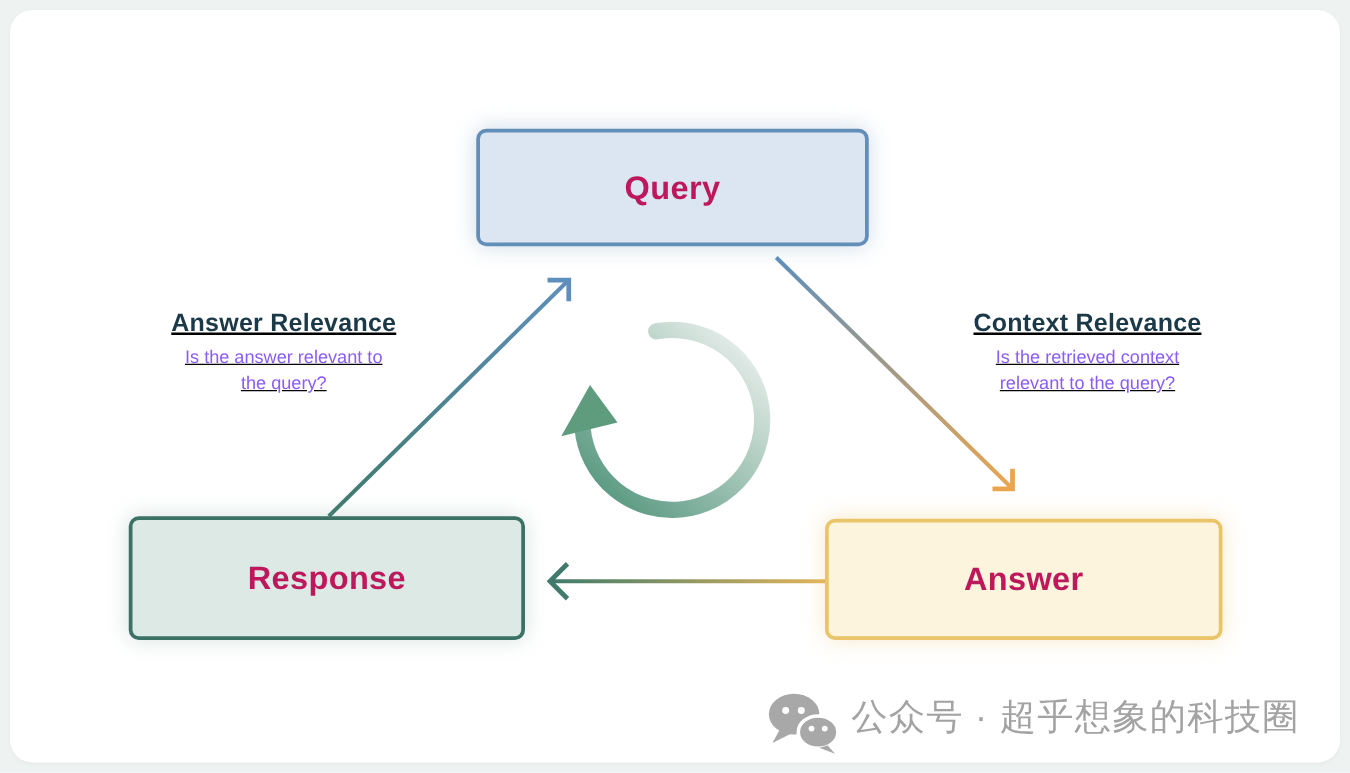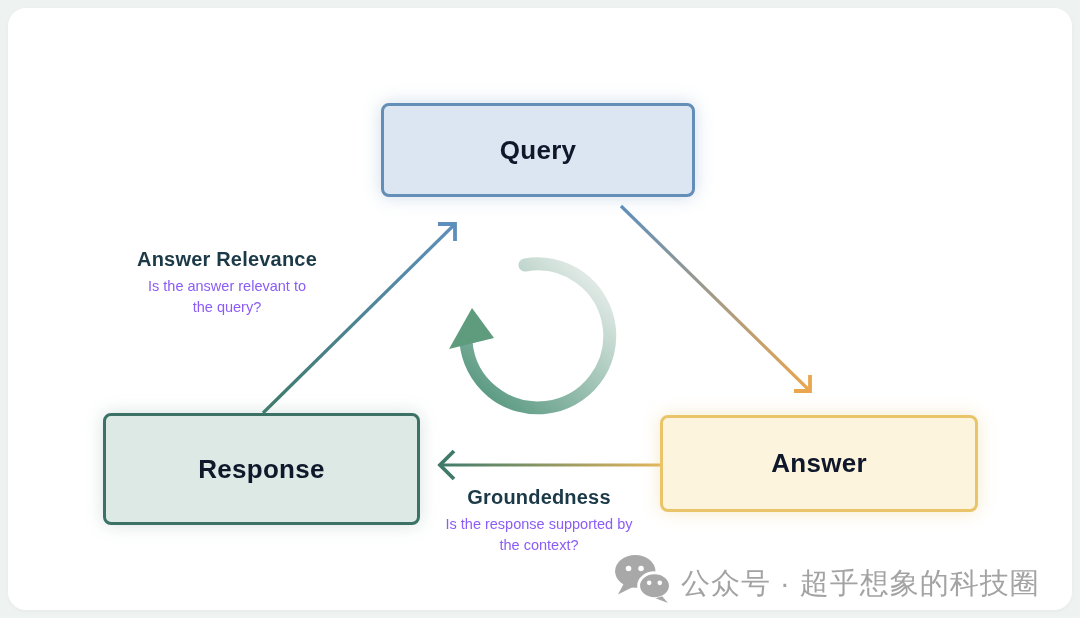--- a/index.html
+++ b/index.html
@@ -10,52 +10,52 @@
   .card {
     position: absolute; left: 8px; top: 8px; right: 8px; bottom: 8px;
     background: #ffffff; border-radius: 18px;
     box-shadow: 0 1px 4px rgba(0,0,0,0.04);
   }
 
   svg.overlay { position: absolute; left: 0; top: 0; width: 1080px; height: 618px; pointer-events: none; }
 
   .node {
     position: absolute; display: flex; align-items: center; justify-content: center;
-    font-weight: bold; font-size: 26px; color: #0f172a; letter-spacing: 0.3px;
+    font-weight: bold; font-size: 26px; color: #be185d; letter-spacing: 0.3px;
     border-style: solid; border-width: 3px; border-radius: 8px;
   }
   .node-query {
     left: 381px; top: 103px; width: 314px; height: 94px;
     background: #dbe6f2; border-color: #628eb8;
     box-shadow: 0 0 18px rgba(98,142,184,0.30);
   }
   .node-response {
-    left: 103px; top: 413px; width: 317px; height: 112px;
+    left: 103px; top: 413px; width: 317px; height: 99px;
     background: #dce9e5; border-color: #3b7265;
     box-shadow: 0 0 18px rgba(110,155,145,0.28);
   }
   .node-context {
     left: 660px; top: 415px; width: 318px; height: 97px;
     background: #fdf4dd; border-color: #e9c468;
     box-shadow: 0 0 18px rgba(233,196,104,0.35);
   }
 
-  .edge-label { position: absolute; text-align: center; }
+  .edge-label { position: absolute; text-align: center; text-decoration: underline; }
   .edge-title { font-size: 20px; font-weight: bold; color: #1b3947; letter-spacing: 0.2px; }
   .edge-desc  { font-size: 14.5px; color: #8b5cf6; margin: 5px auto 0 auto; line-height: 1.45; }
   .label-answer   { left: 97px;  top: 248px; width: 260px; }
   .label-answer   .edge-desc { max-width: 182px; }
   .label-context  { left: 740px; top: 248px; width: 260px; }
   .label-context  .edge-desc { max-width: 176px; }
   .label-grounded { left: 409px; top: 486px; width: 260px; }
   .label-grounded .edge-desc { max-width: 202px; }
 
   .watermark {
     position: absolute; left: 612px; top: 554px;
-    display: flex; align-items: flex-end; gap: 9px;
+    display: flex; align-items: flex-start; gap: 9px;
     color: #a3a3a3; font-size: 29px; letter-spacing: 1px; white-space: nowrap;
   }
   .watermark svg { display: block; }
 </style>
 </head>
 <body>
 
 <div class="stage">
   <div class="card"></div>
 
@@ -108,25 +108,25 @@
   </div>
   <div class="node node-context">
     <span>Answer</span>
   </div>
 
   <div class="edge-label label-answer">
     <div class="edge-title">Answer Relevance</div>
     <div class="edge-desc">Is the answer relevant to the query?</div>
   </div>
 
+  <div class="edge-label label-context">
+    <div class="edge-title">Context Relevance</div>
+    <div class="edge-desc">Is the retrieved context relevant to the query?</div>
+  </div>
 
-  <div class="edge-label label-grounded">
-    <div class="edge-title">Groundedness</div>
-    <div class="edge-desc">Is the response supported by the context?</div>
-  </div>
 
   <div class="watermark">
     <svg width="60" height="50" viewBox="0 0 62 52">
       <g fill="#a8a8a8">
         <ellipse cx="24" cy="18" rx="21" ry="17"></ellipse>
         <path d="M 12 31 L 6 42 L 22 34 Z"></path>
         <ellipse cx="44" cy="33" rx="16.5" ry="13.5" stroke="#ffffff" stroke-width="3"></ellipse>
         <path d="M 52 44 L 58 51 L 45 46 Z"></path>
       </g>
       <circle cx="17" cy="15" r="2.9" fill="#ffffff"></circle>

